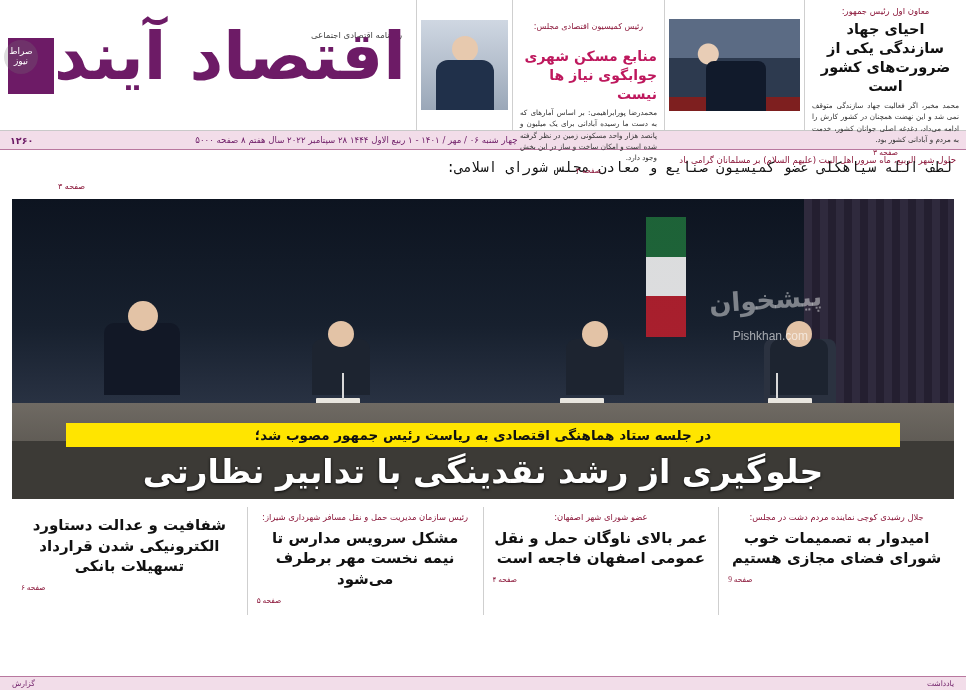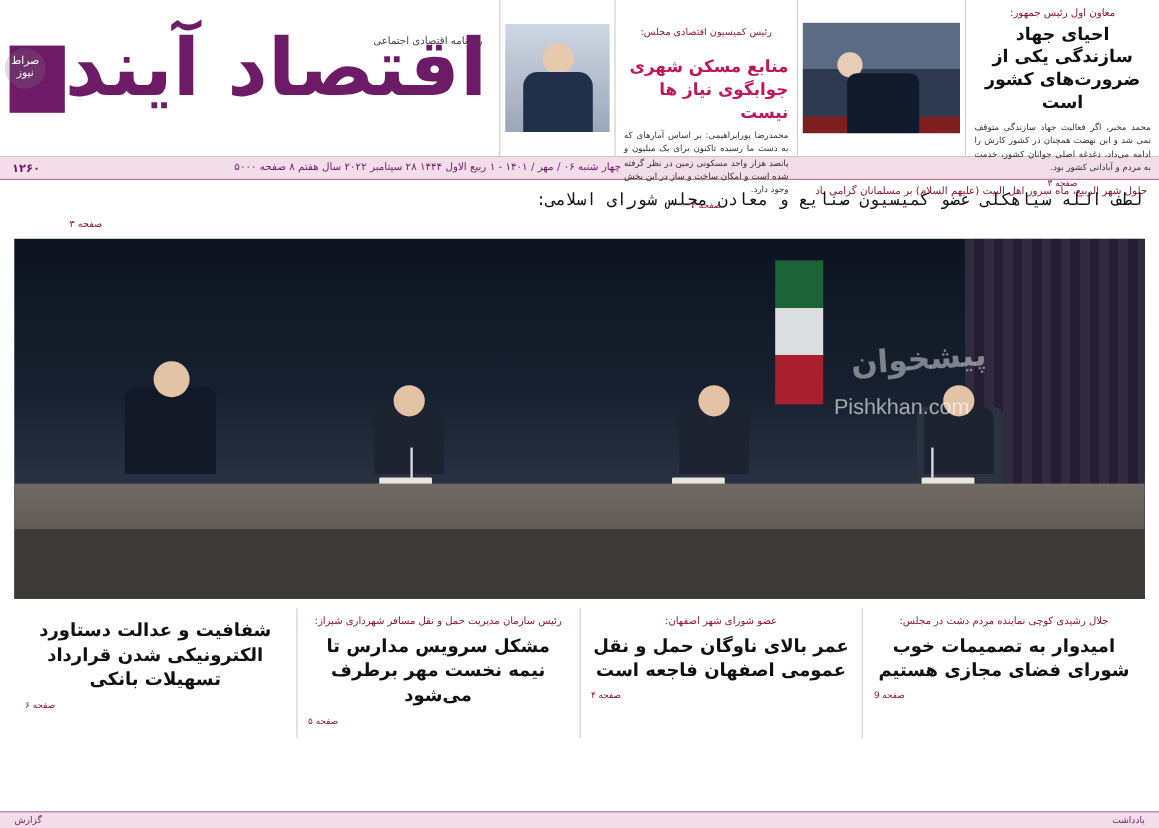--- a/index.html
+++ b/index.html
@@ -75,37 +75,37 @@
       background:repeating-linear-gradient(90deg,#2f2a3d 0 8px,#241f30 8px 16px);}
   .flag{position:absolute;right:268px;top:18px;width:40px;height:120px;
       background:linear-gradient(180deg,#1f6b3a 0 33%,#f2f2f2 33% 66%,#b81f2d 66% 100%);opacity:.9;}
   .seat{position:absolute;bottom:96px;width:72px;height:64px;background:#2b3240;border-radius:8px 8px 0 0;}
   .head{position:absolute;width:26px;height:26px;border-radius:50%;background:#e3c3a6;}
   .suit{position:absolute;width:58px;height:56px;background:#1d2430;border-radius:10px 10px 0 0;}
   .paper{position:absolute;width:44px;height:9px;background:#e9e6df;border-radius:1px;}
   .mic{position:absolute;width:2px;height:26px;background:#d8d8d8;}
   .wm2{position:absolute;right:132px;top:86px;color:rgba(255,255,255,.45);
        font-size:26px;font-weight:bold;transform:rotate(-4deg);}
-  .wm3{position:absolute;right:146px;top:130px;color:rgba(255,255,255,.6);font-size:18px;
+  .wm3{position:absolute;right:146px;top:130px;color:rgba(255,255,255,.6);font-size:12px;
        font-family:"Liberation Sans",sans-serif;}
 
   
   .second{position:absolute;left:12px;right:12px;bottom:0;padding:0 0 8px;}
   .yellow{background:#ffe500;color:#111;font-size:13.5px;text-align:center;padding:4px 6px;
           margin:0 42px 6px 42px;font-weight:bold;}
   .second h2{margin:0;font-size:33px;line-height:1.15;text-align:center;color:#fff;font-weight:bold;
              text-shadow:0 1px 3px rgba(0,0,0,.9);}
 
   
   .bottom{display:flex;margin:8px 12px 0;gap:0;height:108px;}
   .bcol{flex:1;padding:4px 9px;box-sizing:border-box;border-left:1px solid #cfcfcf;}
   .bcol:last-child{border-left:none;}
   .bcol .kicker{font-size:8.4px;color:#8a1538;text-align:center;line-height:1.5;margin-bottom:4px;}
   .bcol h4{margin:0;font-size:15px;line-height:1.38;text-align:center;color:#111;font-weight:bold;}
-  .bcol .pg{margin-top:6px;text-align:left;}
+  .bcol .pg{margin-top:6px;text-align:left;font-family:Liberation Serif, serif;}
 
   .footbar{position:absolute;left:0;right:0;bottom:0;height:14px;background:#f2dde9;border-top:1px solid #b9789f;
            display:flex;align-items:center;justify-content:space-between;padding:0 12px;box-sizing:border-box;
            font-size:7.6px;color:#6d1b66;}
 </style>
 </head>
 <body>
 
 <div class="page">
 
@@ -123,21 +123,21 @@
         <div class="pg">صفحه ۳</div>
       </div>
 
       <div class="box-photo">
         <div class="photo-a"></div>
       </div>
 
       <div class="box-mid">
         <div class="kicker">رئیس کمیسیون اقتصادی مجلس:</div>
         <h3>منابع مسکن شهری جوابگوی نیاز ها نیست</h3>
-        <p>محمدرضا پورابراهیمی: بر اساس آمارهای که به دست ما رسیده تاکنون برای یک میلیون و پانصد هزار واحد مسکونی زمین در نظر گرفته شده است و امکان ساخت و ساز در این بخش وجود دارد.</p>
+        <p>محمدرضا پورابراهیمی: بر اساس آمارهای که به دست ما رسیده آبادانی برای یک میلیون و پانصد هزار واحد مسکونی زمین در نظر گرفته شده است و امکان ساخت و ساز در این بخش وجود دارد.</p>
         <div class="pg">صفحه ۳</div>
       </div>
 
       <div class="box-photo2">
         <div class="photo-b"></div>
       </div>
 
       <div class="logo-zone">
         <div class="slogan">روزنامه اقتصادی اجتماعی</div>
         <div class="logo-text">اقتصاد آینده</div>
@@ -181,20 +181,24 @@
     <div class="paper" style="left:304px;bottom:92px;"></div>
     <div class="mic" style="right:176px;bottom:100px;"></div>
     <div class="mic" style="left:330px;bottom:100px;"></div>
 
     <div class="hero-table"></div>
     <div class="hero-tablefront"></div>
 
     <div class="wm2">پیشخوان</div>
     <div class="wm3">Pishkhan.com</div>
 
+    <div class="second">
+      <div class="yellow">در جلسه ستاد هماهنگی اقتصادی به ریاست رئیس جمهور مصوب شد؛</div>
+      <h2>جلوگیری از رشد نقدینگی با تدابیر نظارتی</h2>
+    </div>
   </div>
 
   <div class="bottom">
 
     <div class="bcol">
       <div class="kicker">جلال رشیدی کوچی نماینده مردم دشت در مجلس:</div>
       <h4>امیدوار به تصمیمات خوب شورای فضای مجازی هستیم</h4>
       <div class="pg">صفحه 9</div>
     </div>
 

